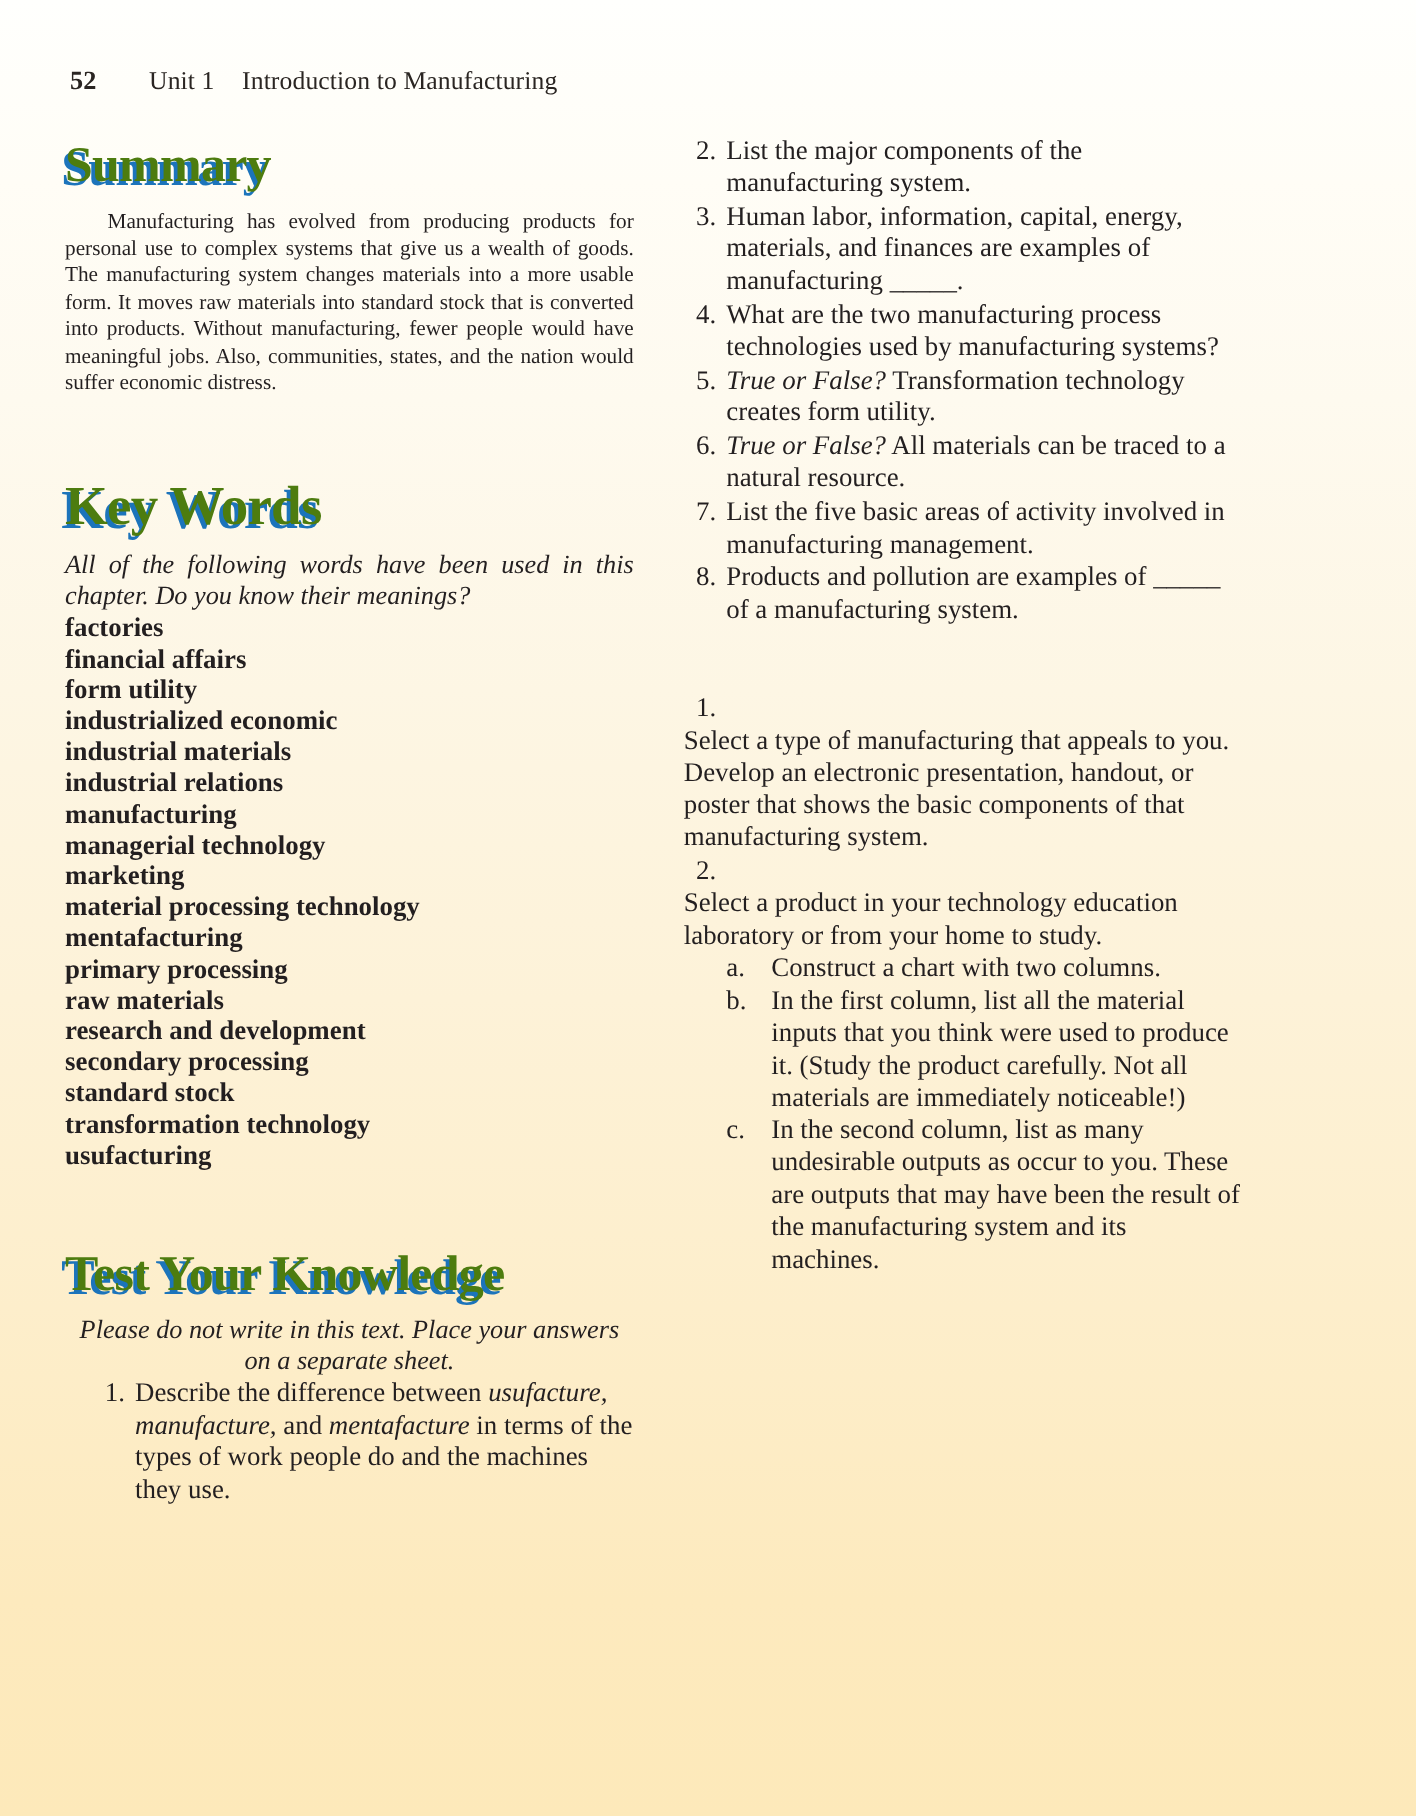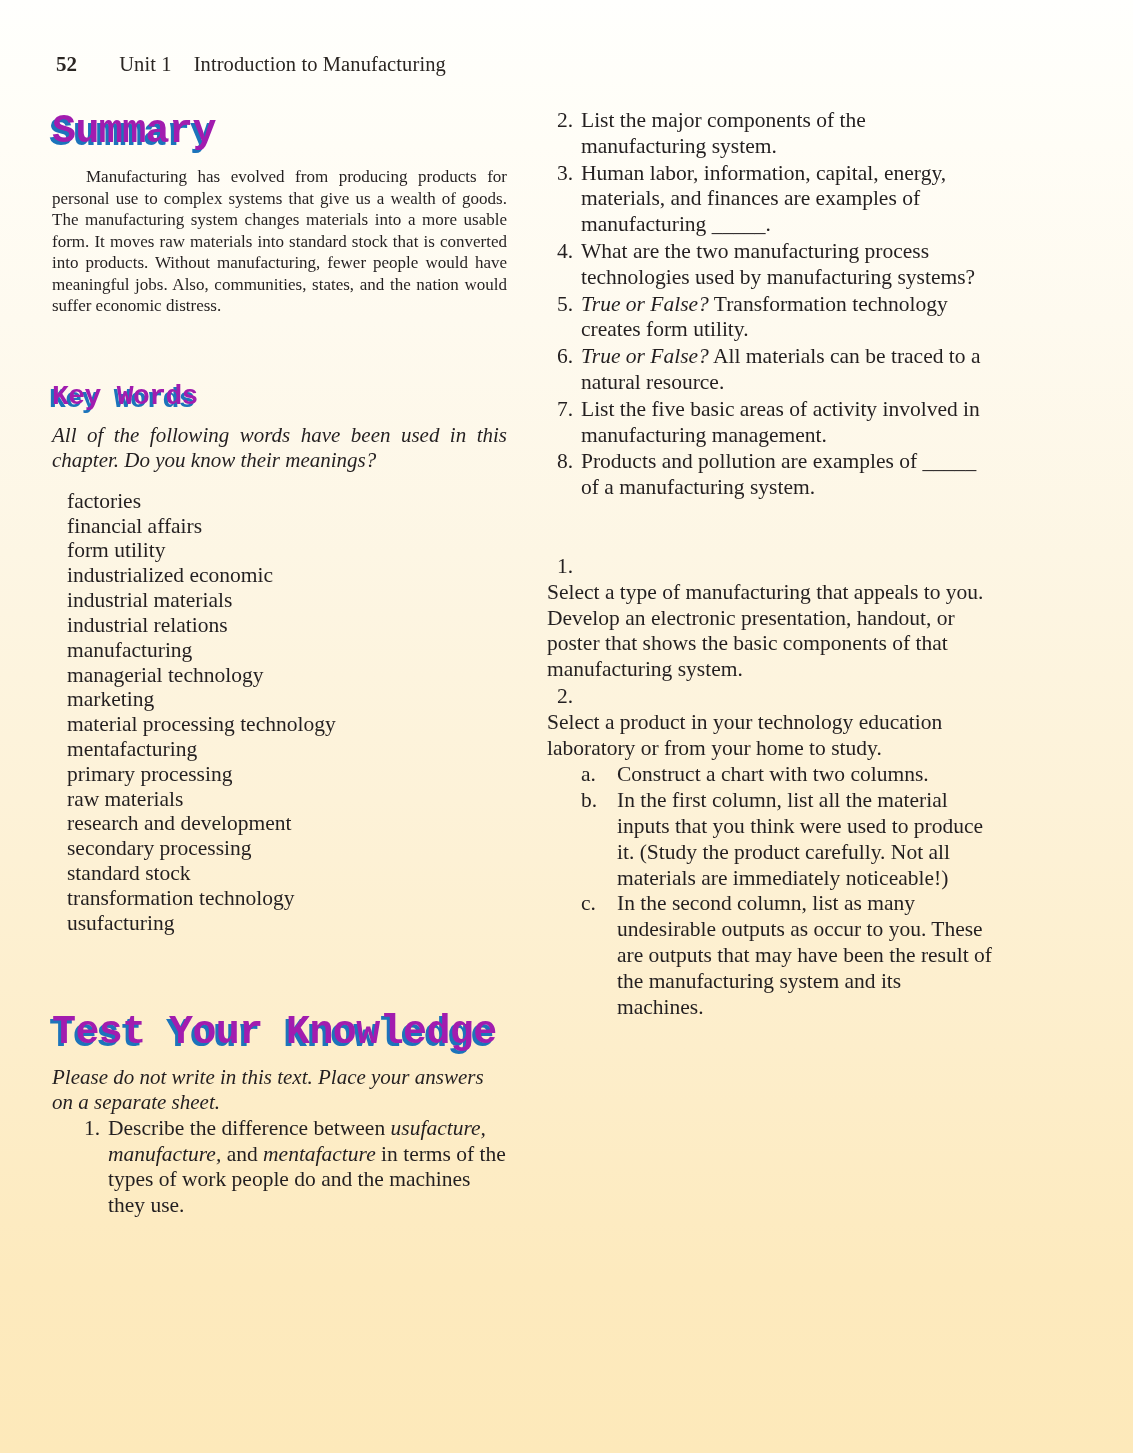--- a/index.html
+++ b/index.html
@@ -56,59 +56,60 @@
   .col {
     position: absolute;
     top: 100px;
     width: 455px;
   }
   .col-left  { left: 52px; }
   .col-right { left: 547px; width: 445px; top: 108px; }
 
   
   .head {
-    font-family: Liberation Mono, monospace;
+    font-family: Liberation Serif, serif;
     font-weight: bold;
-    color: #a21caf;
+    color: #4d7c0f;
     text-shadow: -3px 3px 0 #1c74bb;
     letter-spacing: -0.6px;
     line-height: 1;
     margin: 0;
     -webkit-font-smoothing: none;
   }
   .head-summary { font-size: 40px; padding-top: 12px; }
-  .head-keywords { font-size: 28px; }
+  .head-keywords { font-size: 44px; }
   .head-test { font-size: 40px; }
   .head-stem { font-size: 38px; }
 
   
   p.body {
     font-size: 17px;
     line-height: 1.265;
     text-align: justify;
     margin: 14px 0 0 0;
     text-indent: 34px;
     hyphens: auto;
   }
   p.intro-italic {
     font-size: 21px;
     line-height: 1.22;
     font-style: italic;
     text-align: justify;
     margin: 12px 0 0 0;
     text-indent: 0;
   }
-  p.intro-italic.noj { text-align: left; }
+  p.intro-italic.noj { text-align: center; }
 
   ul.words {
     list-style: none;
-    margin: 15px;
+    margin: 0;
     padding: 0;
     font-size: 21.5px;
     line-height: 1.155;
+    font-weight: bold;
   }
   ul.words li { white-space: nowrap; }
 
   
   ol.qlist {
     list-style: none;
     margin: 0;
     padding: 0;
     font-size: 21.5px;
     line-height: 1.2;

